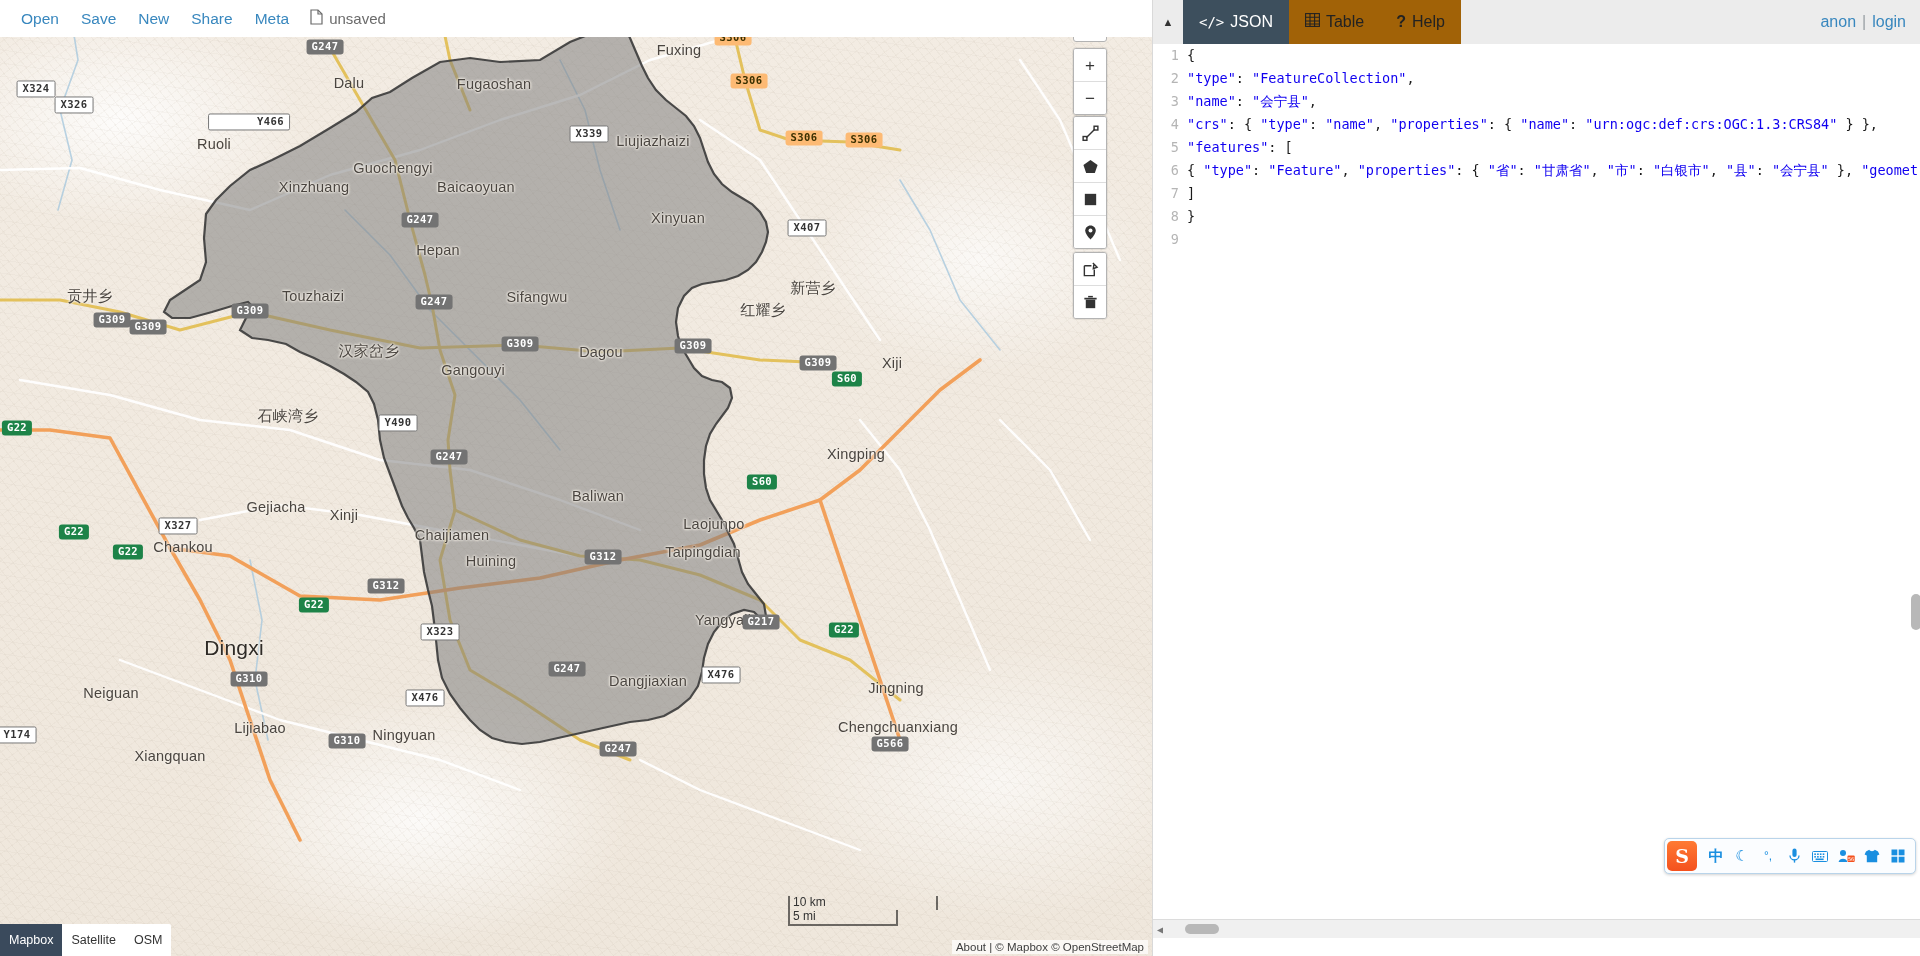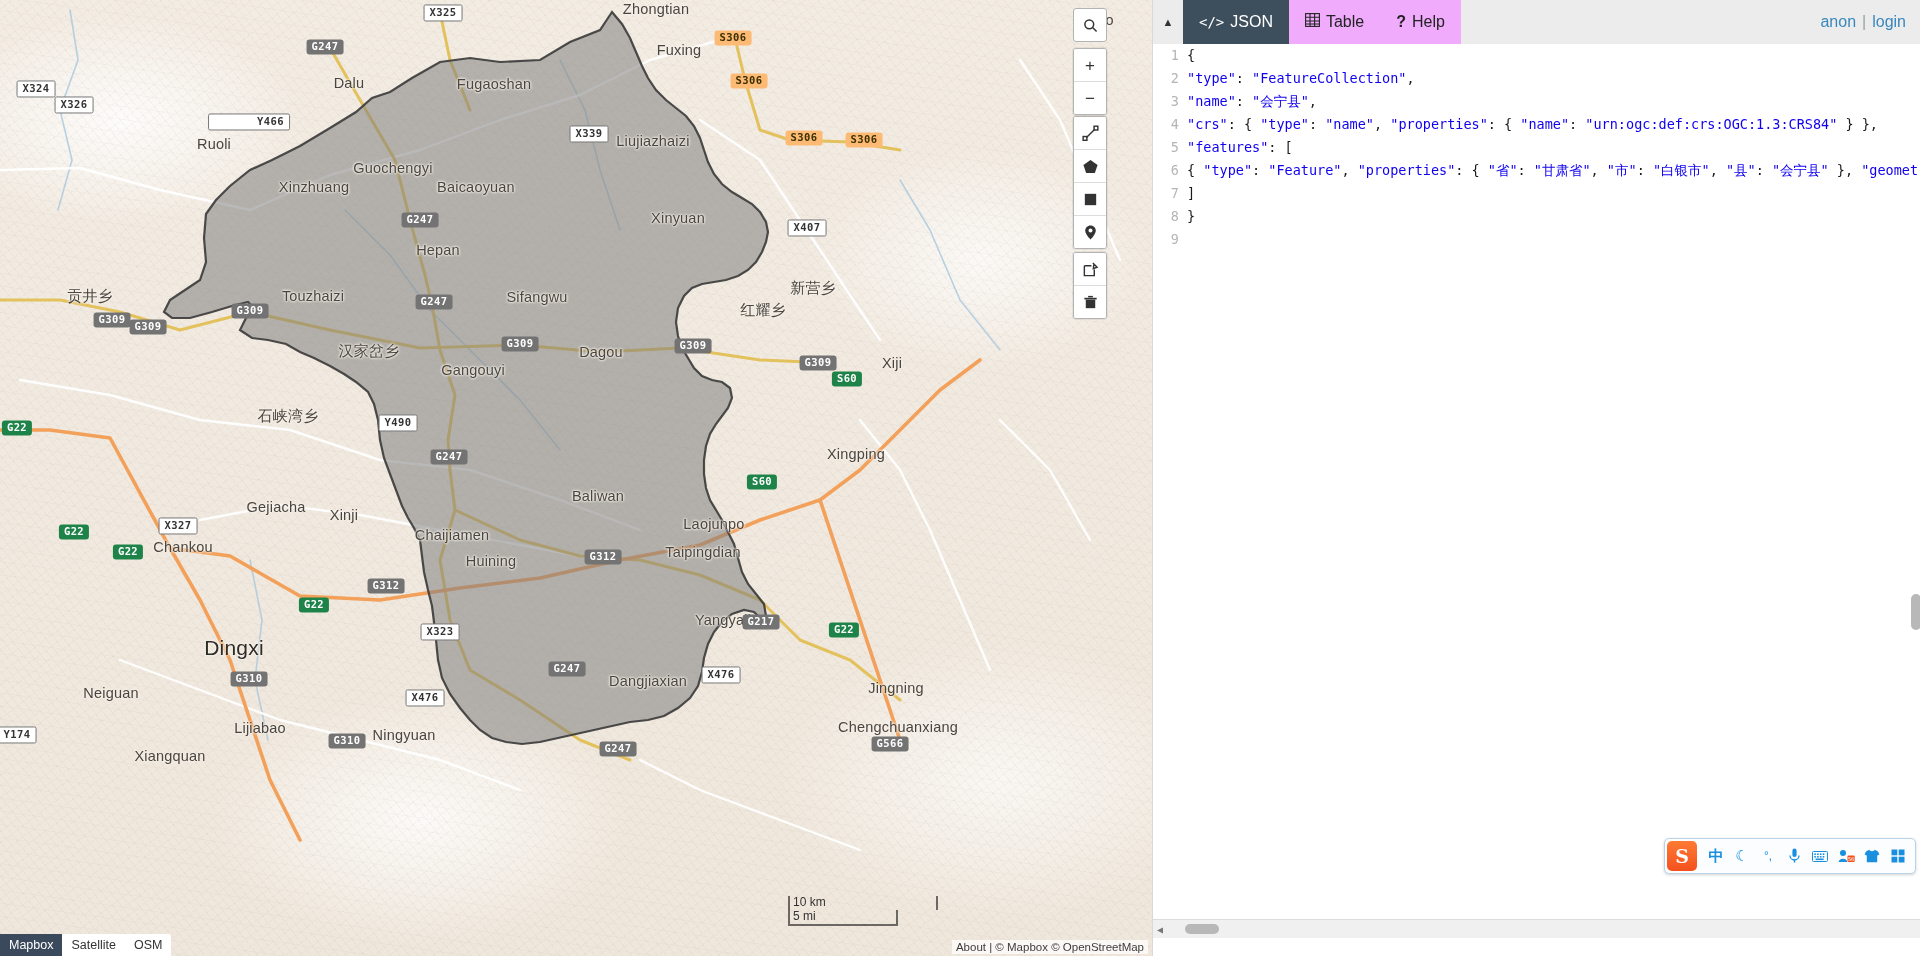--- a/index.html
+++ b/index.html
@@ -145,21 +145,21 @@
   }
   
   #maptoolbar::after {
     content: ""; position: absolute; right: 0; top: 0;
     width: 812px; height: 37px; background: transparent;
   }
 
   
   #layerswitch {
     position: absolute; left: 0; bottom: 0;
-    height: 22px; display: flex; align-items: stretch;
+    height: 32px; display: flex; align-items: stretch;
     background: #fff; z-index: 14;
     font-size: 12.5px;
     border-top-right-radius: 2px;
   }
   #layerswitch .ls {
     padding: 3px 9px 4px; cursor: pointer; color: #333;
     display:flex; align-items:center;
   }
   #layerswitch .ls.active { background: #3a4a5c; color: #fff; }
 
@@ -193,21 +193,21 @@
     height: 44px;
     background: #ececec;
     display: flex; align-items: stretch;
     border-bottom: 1px solid #d9d9d9;
     position: relative;
   }
   .tab {
     display: flex; align-items: center; gap: 6px;
     padding: 0 16px; cursor: pointer;
     font-size: 16px; color: #222;
-    background: #f0abfc;
+    background: #a16207;
   }
   .tab.active { background: #3d4f5d; color: #fff; }
   #collapse-tri {
     width: 30px; display:flex; align-items:center; justify-content:center;
     cursor: pointer; color:#333; font-size: 11px;
     background: #ececec;
   }
   #userbox {
     position: absolute; right: 14px; top: 0; height: 44px;
     display: flex; align-items: center; gap: 6px;
@@ -436,20 +436,36 @@
         <div class="shield nat" style="left: 249px; top: 679px;">G310</div>
         <div class="shield cnty" style="left: 425px; top: 698px;">X476</div>
         <div class="shield cnty" style="left: 17px; top: 735px;">Y174</div>
         <div class="shield nat" style="left: 347px; top: 741px;">G310</div>
         <div class="shield nat" style="left: 618px; top: 749px;">G247</div>
         <div class="shield nat" style="left: 890px; top: 744px;">G566</div>
       </div>
 
     <div class="gc-ghost" style="left:1087px; top:12px;">Cao</div>
 
+    <div id="maptoolbar">
+      <a class="tb-link">Open</a>
+      <a class="tb-link">Save</a>
+      <a class="tb-link">New</a>
+      <a class="tb-link">Share</a>
+      <a class="tb-link">Meta</a>
+      <div class="tb-file">
+        <span>
+          <svg width="13" height="16" viewBox="0 0 13 16" fill="none" stroke="#6b6b6b" stroke-width="1.2">
+            <path d="M1,1 L8,1 L12,5 L12,15 L1,15 Z"></path>
+              <path d="M8,1 L8,5 L12,5"></path>
+          </svg>
+        </span>
+        <span>unsaved</span>
+      </div>
+    </div>
 
     <div id="geocoder" style="right:45px; top:8px;">
       <input type="text" placeholder="" style="">
       <div class="gc-btn">
         <svg width="15" height="15" viewBox="0 0 16 16" fill="none" stroke="#333" stroke-width="1.6">
           <circle cx="6.7" cy="6.7" r="4.7"></circle>
             <path d="M10.2,10.2 L14.5,14.5"></path>
         </svg>
       </div>
     </div>

